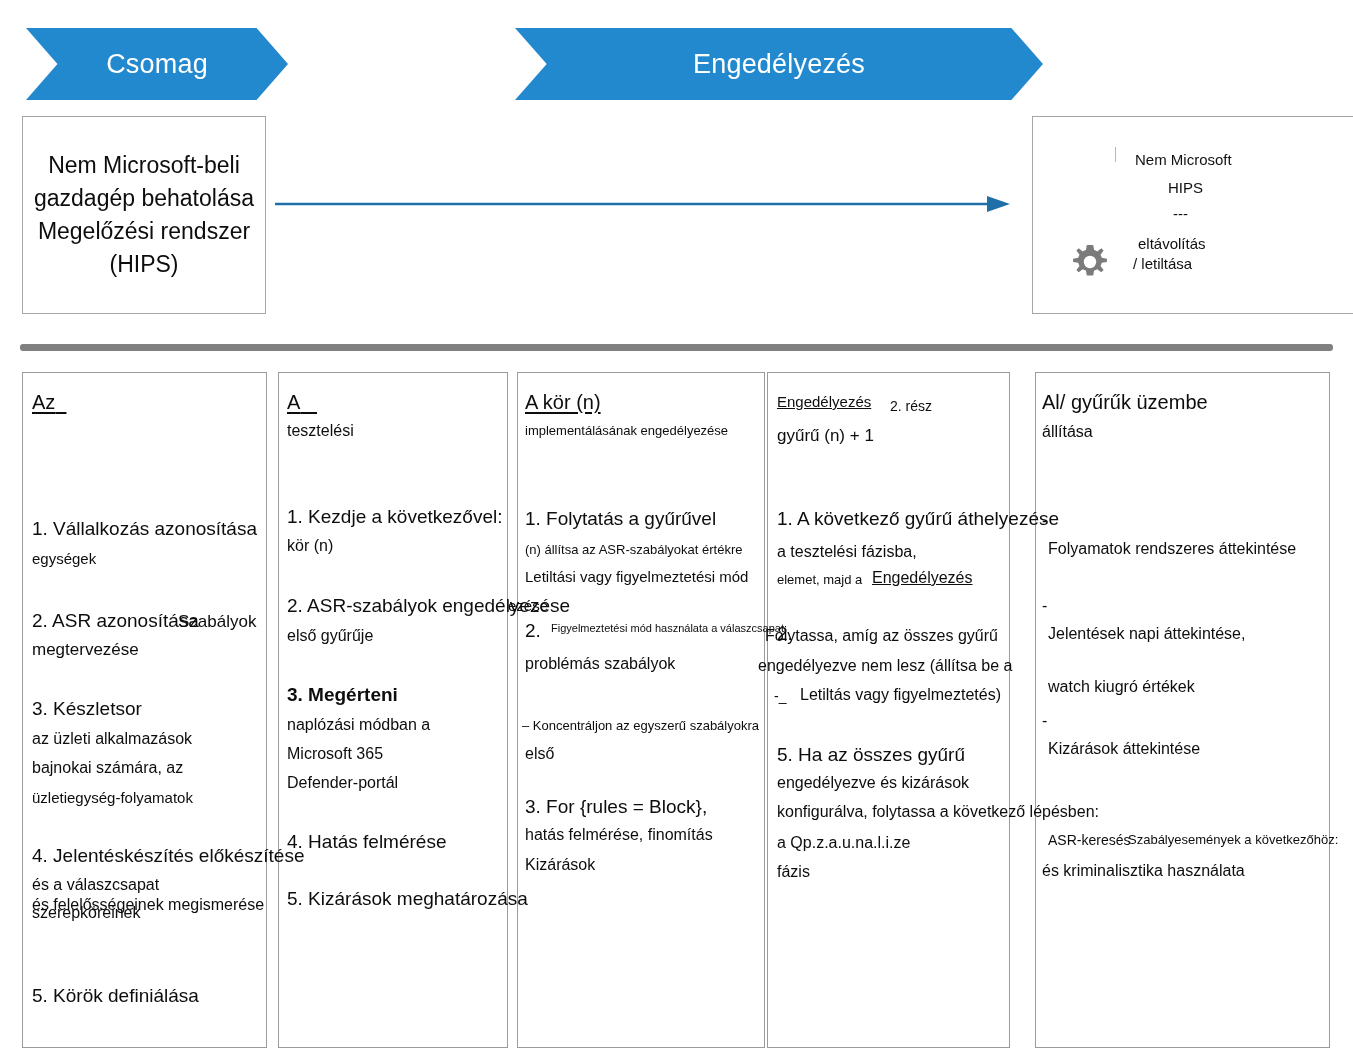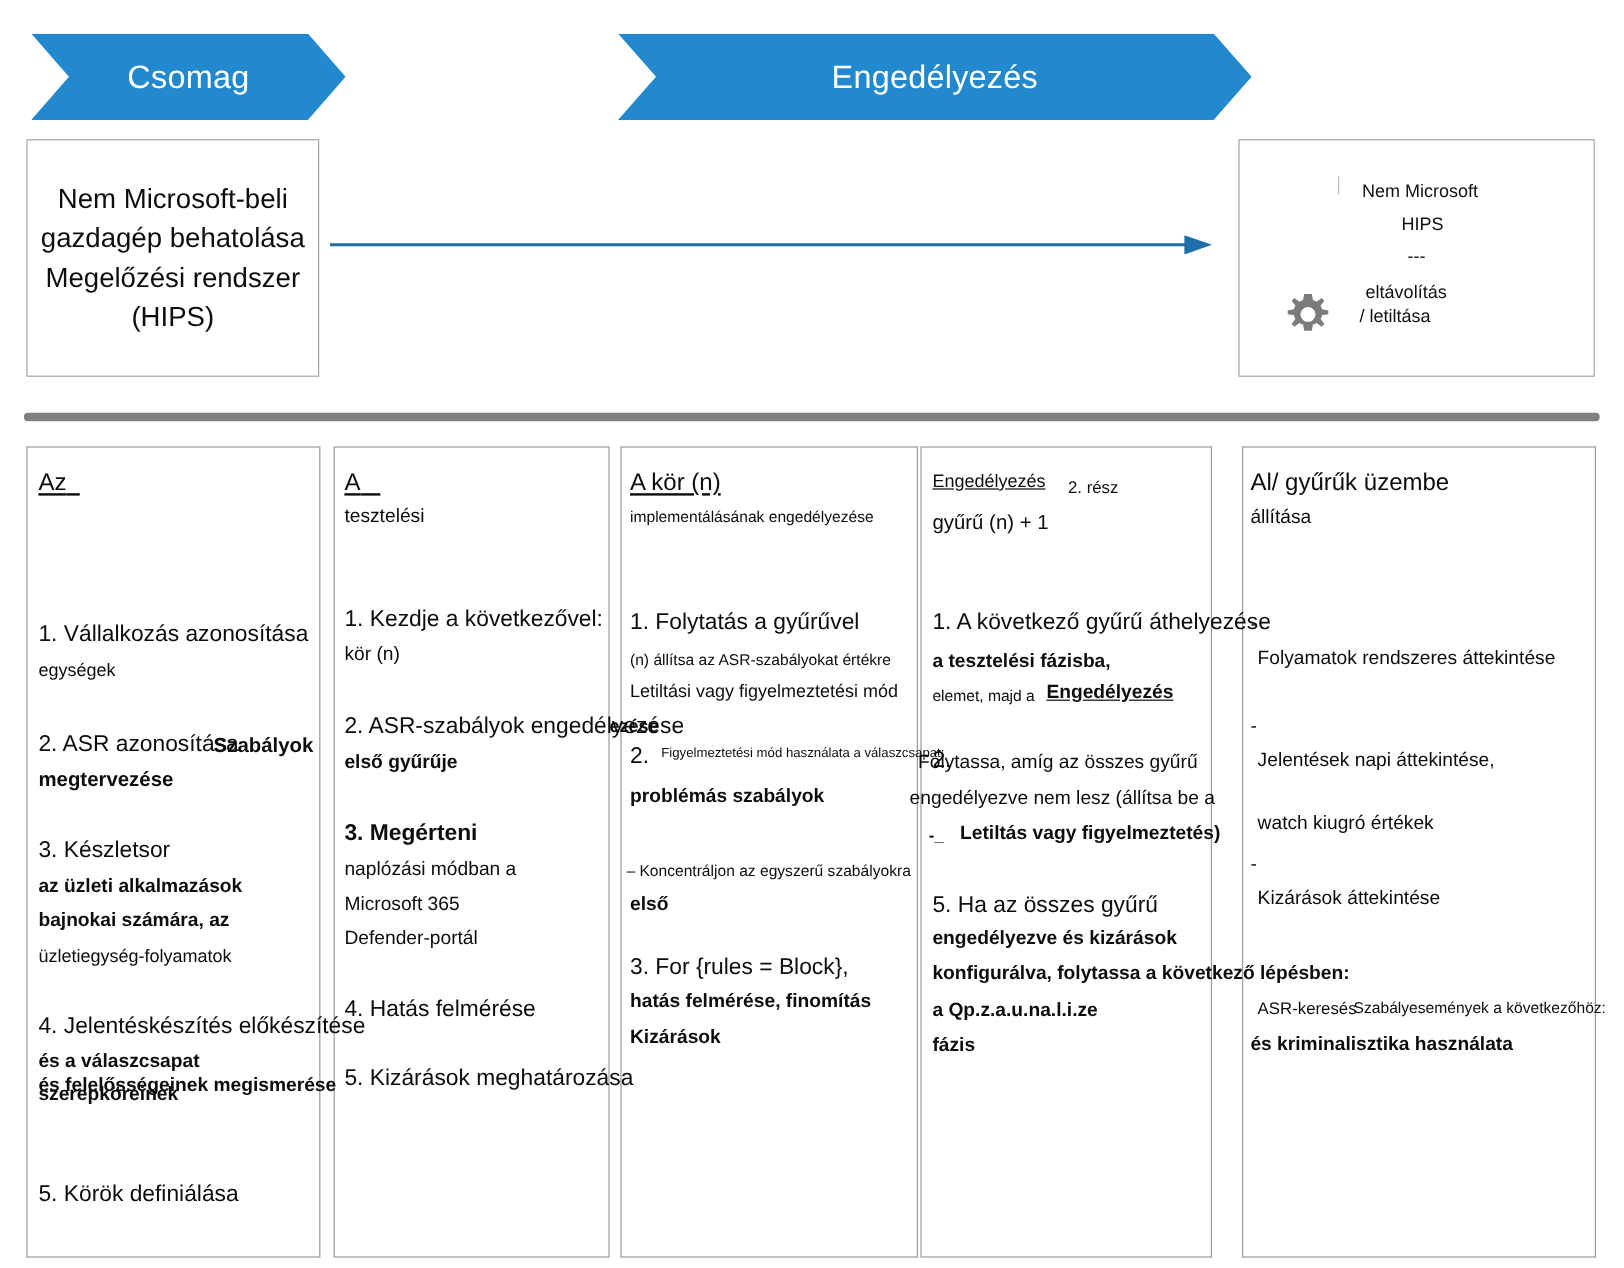--- a/index.html
+++ b/index.html
@@ -31,21 +31,21 @@
   .chev.c4{left:1030px;width:310px;
     clip-path:polygon(0 0, 90% 0, 100% 50%, 90% 100%, 0 100%, 10% 50%);}
 
   
   .topbox{
     position:absolute;border:1px solid #a6a6a6;background:#fff;box-sizing:border-box;
   }
   #hips-box{left:22px;top:116px;width:244px;height:198px;
     display:flex;align-items:center;justify-content:center;}
   #hips-box .txt{text-align:center;font-size:23px;line-height:33px;}
-  #remove-box{left:1032px;top:116px;width:297px;height:198px;}
+  #remove-box{left:1032px;top:116px;width:322px;height:198px;}
 
   
   #arrow{position:absolute;left:275px;top:196px;width:735px;height:16px;}
 
   
   #gear{position:absolute;left:1068px;top:240px;width:44px;height:44px;}
 
   #remove-box .rb-line{position:absolute;font-size:15px;color:#111;white-space:nowrap;}
   #rb-1{left:102px;top:34px;}
   #rb-2{left:135px;top:62px;}
@@ -64,21 +64,21 @@
   #p2{left:278px;width:230px;height:676px;}
   #p3{left:517px;width:248px;height:676px;}
   #p4{left:767px;width:243px;height:676px;}
   #p5{left:1035px;width:295px;height:676px;}
 
   
   .frag{position:absolute;white-space:nowrap;color:#0d0d0d;}
   .hd{font-size:20px;}
   .hd u{text-decoration:underline;text-underline-offset:3px;}
   .num{font-size:19px;}
-  .b  {font-weight:bold;}
+  .b  {font-weight:normal;}
   .s13{font-size:13px;}
   .s14{font-size:14px;}
   .s15{font-size:15px;}
   .s16{font-size:16px;}
   .s17{font-size:17px;}
   .s11{font-size:11px;}
 </style>
 </head>
 <body>
 

